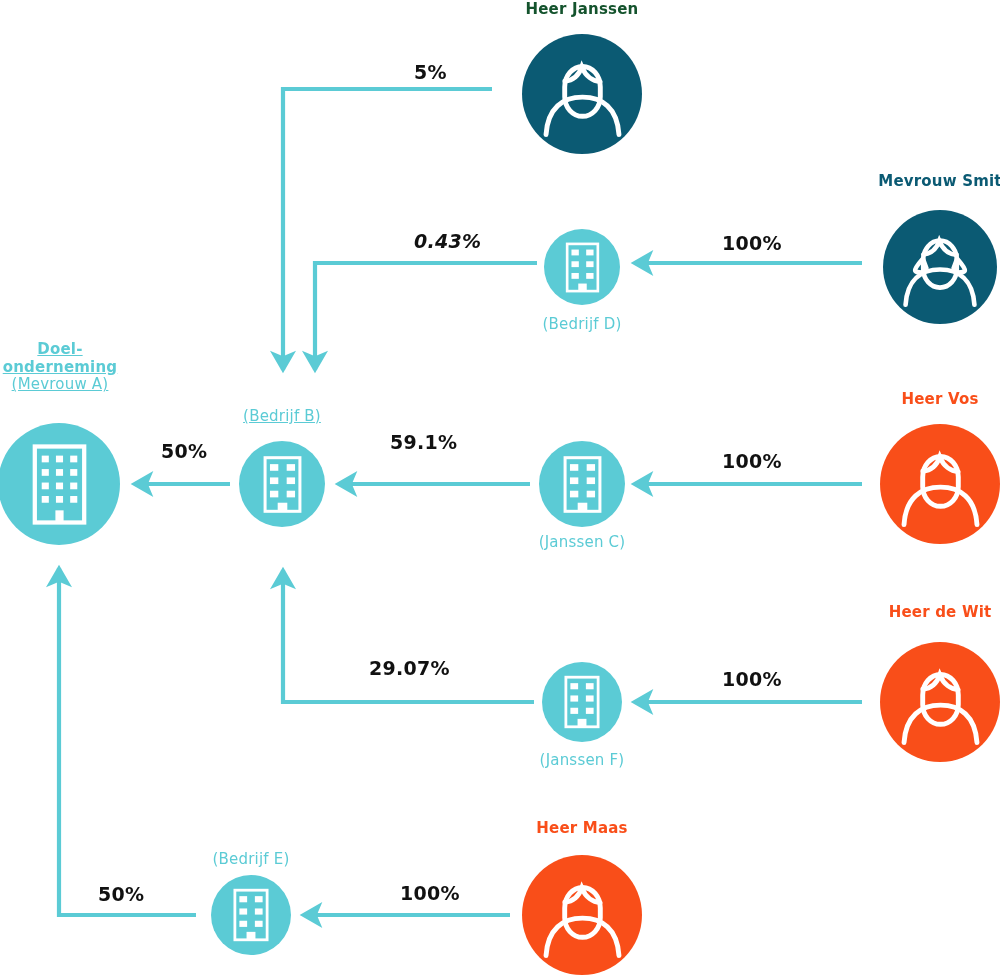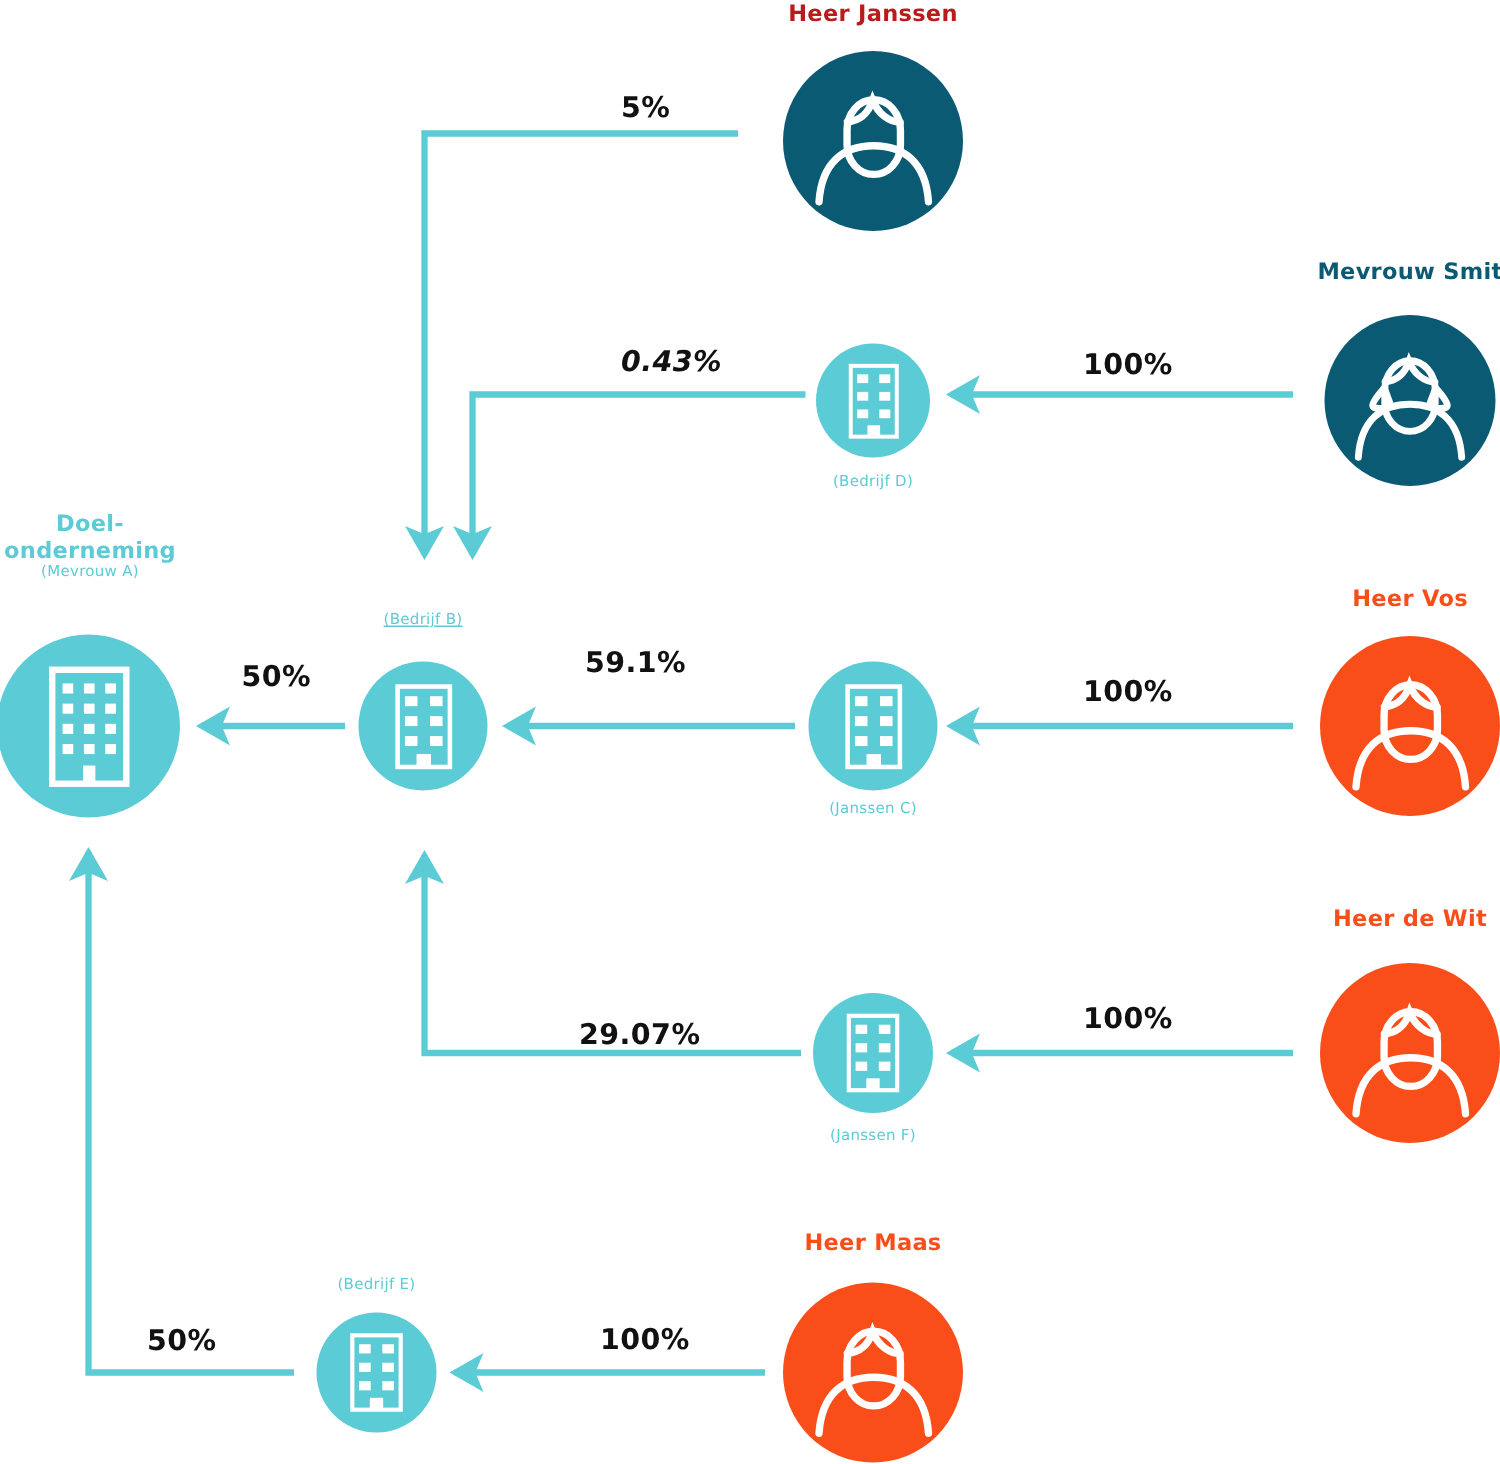--- a/index.html
+++ b/index.html
@@ -37,21 +37,21 @@
     line-height: 1.18;
     white-space: pre-line;
     pointer-events: none;
   }
   .lbl-bold {
     font-weight: bold;
     font-size: 15px;
     letter-spacing: 0.2px;
   }
   .lbl-reg {
-    font-size: 10px;
+    font-size: 15px;
     letter-spacing: 0.2px;
   }
   .edge-label {
     position: absolute;
     color: #111111;
     font-weight: bold;
     font-size: 19px;
     letter-spacing: 0.3px;
     white-space: nowrap;
   }
@@ -96,21 +96,21 @@
             <rect x="29.72" y="45.55" width="7.11" height="6.73" fill="#fff"></rect>
             <rect x="43.94" y="45.55" width="7.11" height="6.73" fill="#fff"></rect>
             <rect x="58.17" y="45.55" width="7.11" height="6.73" fill="#fff"></rect>
             <rect x="29.72" y="59.01" width="7.11" height="6.73" fill="#fff"></rect>
             <rect x="43.94" y="59.01" width="7.11" height="6.73" fill="#fff"></rect>
             <rect x="58.17" y="59.01" width="7.11" height="6.73" fill="#fff"></rect>
             <rect x="43.41" y="73.34" width="8.18" height="12.16" fill="#fff"></rect>
           </svg>
         </span>
       </div>
-      <div class="node-label" style="left: 0px; top: 341px; width: 120px; color: rgb(91, 203, 213);"><div class="lbl-bold">Doel-
+      <div class="node-label" style="left: 0px; top: 341px; width: 120px; color: rgb(91, 203, 213); text-decoration: underline;"><div class="lbl-bold">Doel-
 onderneming</div><div class="lbl-reg">(Mevrouw A)</div></div>
       <div class="node" style="left: 239px; top: 441px; width: 86px; height: 86px; background: rgb(91, 203, 213);">
         <span>
           <svg width="67" height="67" viewBox="0 0 67 67">
     <rect x="16.08" y="6.70" width="34.84" height="53.60" fill="none" stroke="#fff" stroke-width="3.01"></rect>
     <rect x="20.96" y="13.13" width="8.36" height="6.65" fill="#fff"></rect>
             <rect x="37.68" y="13.13" width="8.36" height="6.65" fill="#fff"></rect>
             <rect x="20.96" y="26.42" width="8.36" height="6.65" fill="#fff"></rect>
             <rect x="37.68" y="26.42" width="8.36" height="6.65" fill="#fff"></rect>
             <rect x="20.96" y="39.72" width="8.36" height="6.65" fill="#fff"></rect>
@@ -190,21 +190,21 @@
     <path d="M 26.878 31.239
              c 9.790000000000001 -0.8900000000000001, 14.240000000000002 -6.764, 16.91 -14.240000000000002
              c 3.9160000000000004 9.256, 11.036 14.240000000000002, 18.334 14.596" fill="none" stroke="#fff" stroke-width="4.90" stroke-linecap="round"></path>
 
     <path d="M 8.010000000000005 84.55
              c 1.7800000000000002 -26.700000000000003, 16.91 -37.38, 36.489999999999995 -37.38
              c 19.580000000000002 0, 34.71 10.68, 36.489999999999995 37.38" fill="none" stroke="#fff" stroke-width="4.90" stroke-linecap="round"></path>
   </svg>
         </span>
       </div>
-      <div class="node-label" style="left: 492px; top: 1px; width: 180px; color: #b91c1c;"><div class="lbl-bold">Heer Janssen</div></div>
+      <div class="node-label" style="left: 492px; top: 1px; width: 180px; color: #14532d;"><div class="lbl-bold">Heer Janssen</div></div>
       <div class="node" style="left: 883px; top: 210px; width: 114px; height: 114px; background: rgb(11, 90, 115);">
         <span>
           <svg width="84" height="84" viewBox="0 0 84 84">
     <path d="M 25.2 34.86
              a 16.8 19.32 0 1 1 33.6 0
              l 0 9.240000000000002
              a 16.8 18.480000000000004 0 0 1 -33.6 0 Z" fill="none" stroke="#fff" stroke-width="4.62"></path>
     <path d="M 25.368 29.484
              c 9.240000000000002 -0.8400000000000001, 13.440000000000001 -6.384, 15.959999999999999 -13.440000000000001
              c 3.696 8.736, 10.416 13.440000000000001, 17.304000000000002 13.776" fill="none" stroke="#fff" stroke-width="4.62" stroke-linecap="round"></path>
@@ -276,19 +276,19 @@
       </div>
       <div class="node-label" style="left: 492px; top: 820px; width: 180px; color: rgb(249, 78, 25);"><div class="lbl-bold">Heer Maas</div></div>
     </div>
   <div id="labels-layer">
       <div class="edge-label" style="left: 414px; top: 61px; color: rgb(17, 17, 17);">5%</div>
       <div class="edge-label" style="left: 414px; top: 230px; color: rgb(17, 17, 17); font-style: italic;">0.43%</div>
       <div class="edge-label" style="left: 722px; top: 232px; color: rgb(17, 17, 17);">100%</div>
       <div class="edge-label" style="left: 390px; top: 431px; color: rgb(17, 17, 17);">59.1%</div>
       <div class="edge-label" style="left: 722px; top: 450px; color: rgb(17, 17, 17);">100%</div>
       <div class="edge-label" style="left: 161px; top: 440px; color: rgb(17, 17, 17);">50%</div>
-      <div class="edge-label" style="left: 386px; top: 657px; color: rgb(17, 17, 17); margin-top: 22px;">29.07%</div>
+      <div class="edge-label" style="left: 369px; top: 657px; color: rgb(17, 17, 17);">29.07%</div>
       <div class="edge-label" style="left: 722px; top: 668px; color: rgb(17, 17, 17);">100%</div>
       <div class="edge-label" style="left: 400px; top: 882px; color: rgb(17, 17, 17);">100%</div>
       <div class="edge-label" style="left: 98px; top: 883px; color: rgb(17, 17, 17);">50%</div>
     </div>
 
 </div>
 
 </body></html>

